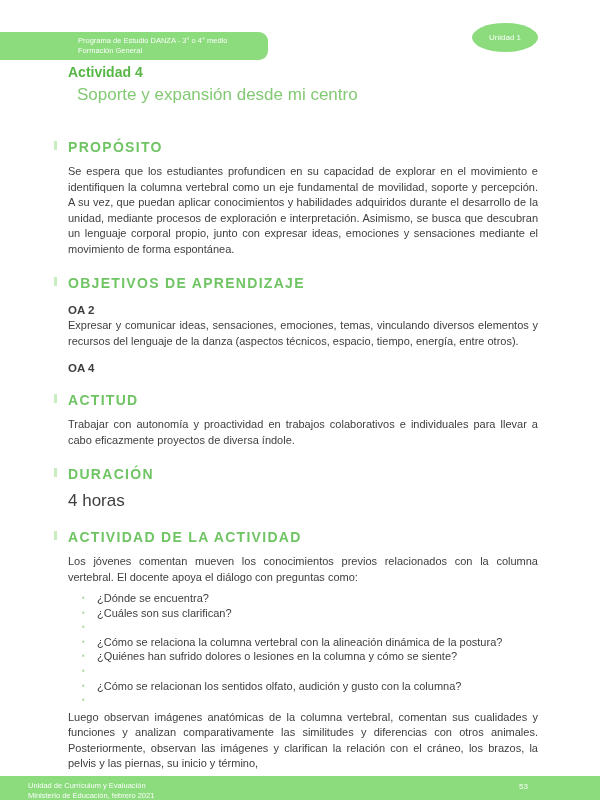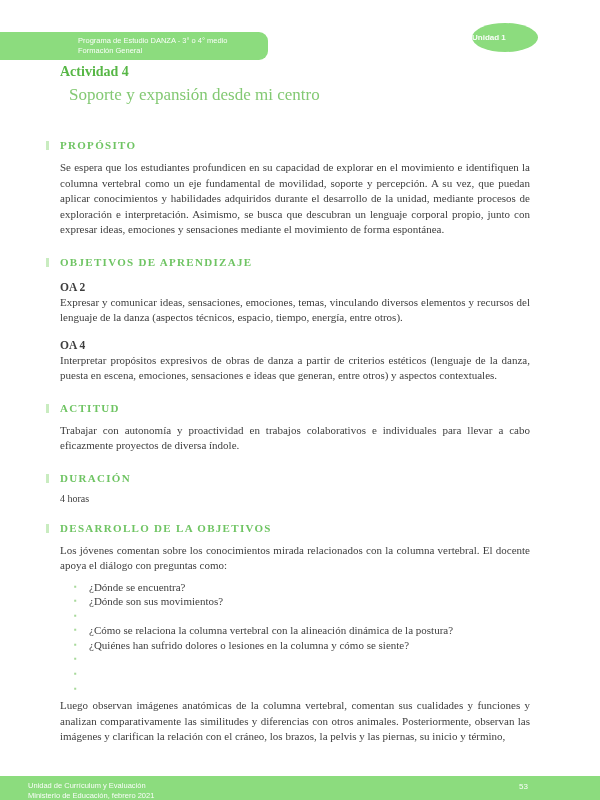--- a/index.html
+++ b/index.html
@@ -21,61 +21,61 @@
     box-sizing: border-box;
     padding: 4px 8px 0 78px;
     color: rgba(255,255,255,0.95);
     font-size: 7.5px; line-height: 10px;
   }
   .unit-badge {
     position: absolute; left: 472px; top: 23px;
     width: 66px; height: 29px;
     background: var(--bar-green, #8cdc7e);
     border-radius: 50%;
-    display: flex; align-items: center; justify-content: flex-start;
+    display: flex; align-items: center; justify-content: center;
     color: rgba(255,255,255,0.95);
-    font-size: 8px; font-weight: bold;
+    font-size: 8px; font-weight: normal;
   }
 
   
   .content {
-    position: absolute; left: 60px; top: 64px; width: 470px; font-family: Liberation Serif, serif;
+    position: absolute; left: 68px; top: 64px; width: 470px;
   }
   .activity-label {
     font-size: 14px; font-weight: bold;
     color: var(--title-green, #57b746);
     margin: 0 0 5px 0;
   }
   .activity-title {
     font-size: 17px; font-weight: normal;
     color: var(--subtitle-green, #83c973);
     margin: 0 0 34px 9px;
   }
   .section-heading {
     position: relative;
-    font-size: 11px; font-weight: bold;
+    font-size: 14px; font-weight: bold;
     letter-spacing: 1.3px;
     color: var(--heading-green, #6fc463);
     margin: 18px 0 9px 0;
   }
   .section-tick {
     position: absolute; left: -14px; top: 2px;
     width: 3px; height: 9px;
     background: var(--tick-green, #c9ecc0);
   }
   .body-text {
     font-size: 11px; line-height: 15.5px;
     text-align: justify;
     margin: 0 0 4px 0;
   }
   .oa-label {
     font-size: 11.5px; font-weight: bold;
     margin: 13px 0 2px 0;
   }
-  .plain-text { font-size: 10px; margin: 4px 0 17px 0; }
+  .plain-text { font-size: 17px; margin: 4px 0 17px 0; }
 
   .question-list {
     list-style: none; margin: 6px 0 2px 0; padding: 0;
   }
   .question-list li {
     display: flex; align-items: flex-start;
     font-size: 11px; line-height: 14.6px;
   }
   .bullet {
     flex: 0 0 15px; padding-left: 14px;
@@ -122,65 +122,65 @@
   </div>
   <p class="body-text">Se espera que los estudiantes profundicen en su capacidad de explorar en el movimiento e identifiquen la columna vertebral como un eje fundamental de movilidad, soporte y percepción. A su vez, que puedan aplicar conocimientos y habilidades adquiridos durante el desarrollo de la unidad, mediante procesos de exploración e interpretación. Asimismo, se busca que descubran un lenguaje corporal propio, junto con expresar ideas, emociones y sensaciones mediante el movimiento de forma espontánea.</p>
 
   <div class="section-heading">
     <span class="section-tick"></span>
     <span>OBJETIVOS DE APRENDIZAJE</span>
   </div>
   <div class="oa-label">OA 2</div>
   <p class="body-text">Expresar y comunicar ideas, sensaciones, emociones, temas, vinculando diversos elementos y recursos del lenguaje de la danza (aspectos técnicos, espacio, tiempo, energía, entre otros).</p>
   <div class="oa-label">OA 4</div>
-  <p class="body-text">Interpretar propósitos expresivos de obras de danza a partir de criterios estéticos (lenguaje de la danza, puesta en escena, emociones, sensaciones e ideas que generan, entre otros) y aspectos contextuales.</p>
 
   <div class="section-heading">
     <span class="section-tick"></span>
     <span>ACTITUD</span>
   </div>
   <p class="body-text">Trabajar con autonomía y proactividad en trabajos colaborativos e individuales para llevar a cabo eficazmente proyectos de diversa índole.</p>
 
   <div class="section-heading">
     <span class="section-tick"></span>
     <span>DURACIÓN</span>
   </div>
   <p class="plain-text">4 horas</p>
 
   <div class="section-heading">
     <span class="section-tick"></span>
-    <span>DESARROLLO DE LA OBJETIVOS</span>
+    <span>ACTIVIDAD DE LA ACTIVIDAD</span>
   </div>
-  <p class="body-text">Los jóvenes comentan sobre los conocimientos mirada relacionados con la columna vertebral. El docente apoya el diálogo con preguntas como:</p>
+  <p class="body-text">Los jóvenes comentan mueven los conocimientos previos relacionados con la columna vertebral. El docente apoya el diálogo con preguntas como:</p>
 
   <ul class="question-list">
     <li>
       <span class="bullet">▪</span>
       <span>¿Dónde se encuentra?</span>
     </li>
     <li>
       <span class="bullet">▪</span>
-      <span>¿Dónde son sus movimientos?</span>
+      <span>¿Cuáles son sus clarifican?</span>
     </li>
     <li>
       <span class="bullet">▪</span>
     </li>
     <li>
       <span class="bullet">▪</span>
       <span>¿Cómo se relaciona la columna vertebral con la alineación dinámica de la postura?</span>
     </li>
     <li>
       <span class="bullet">▪</span>
       <span>¿Quiénes han sufrido dolores o lesiones en la columna y cómo se siente?</span>
     </li>
     <li>
       <span class="bullet">▪</span>
     </li>
     <li>
       <span class="bullet">▪</span>
+      <span>¿Cómo se relacionan los sentidos olfato, audición y gusto con la columna?</span>
     </li>
     <li>
       <span class="bullet">▪</span>
     </li>
   </ul>
 
   <p class="body-text">Luego observan imágenes anatómicas de la columna vertebral, comentan sus cualidades y funciones y analizan comparativamente las similitudes y diferencias con otros animales. Posteriormente, observan las imágenes y clarifican la relación con el cráneo, los brazos, la pelvis y las piernas, su inicio y término,</p>
 
 </div>
 

